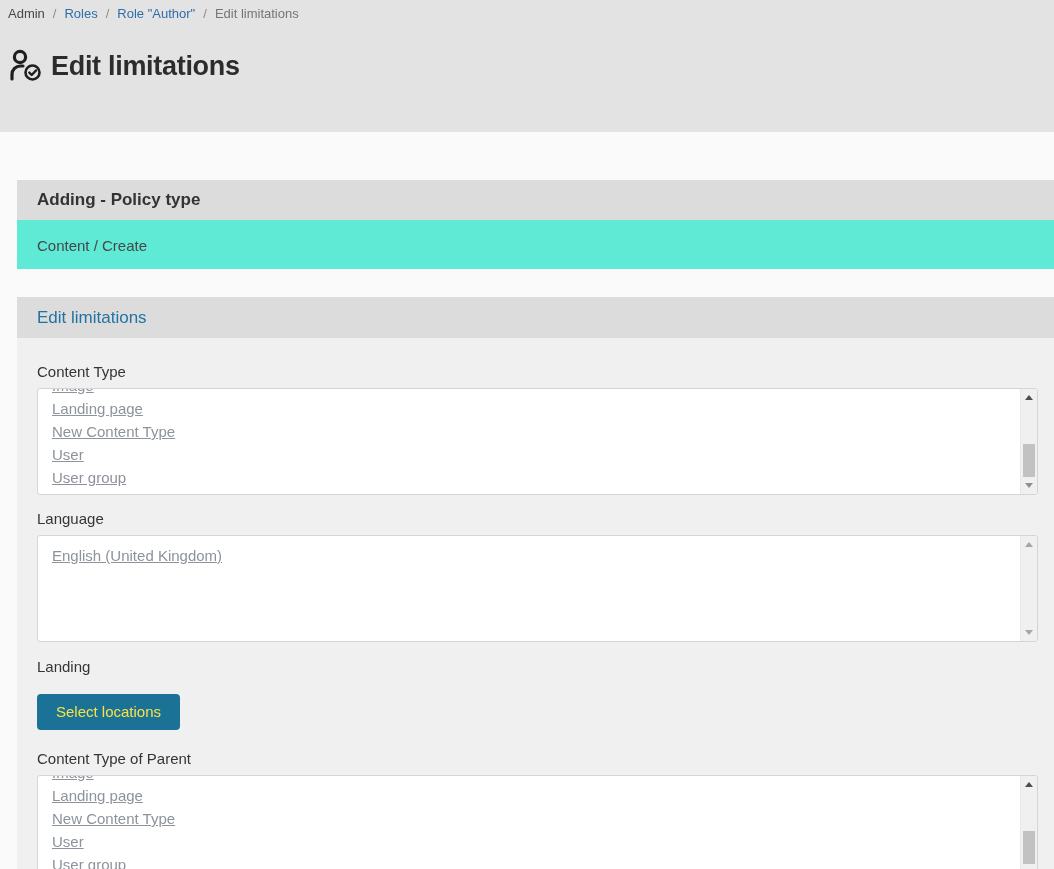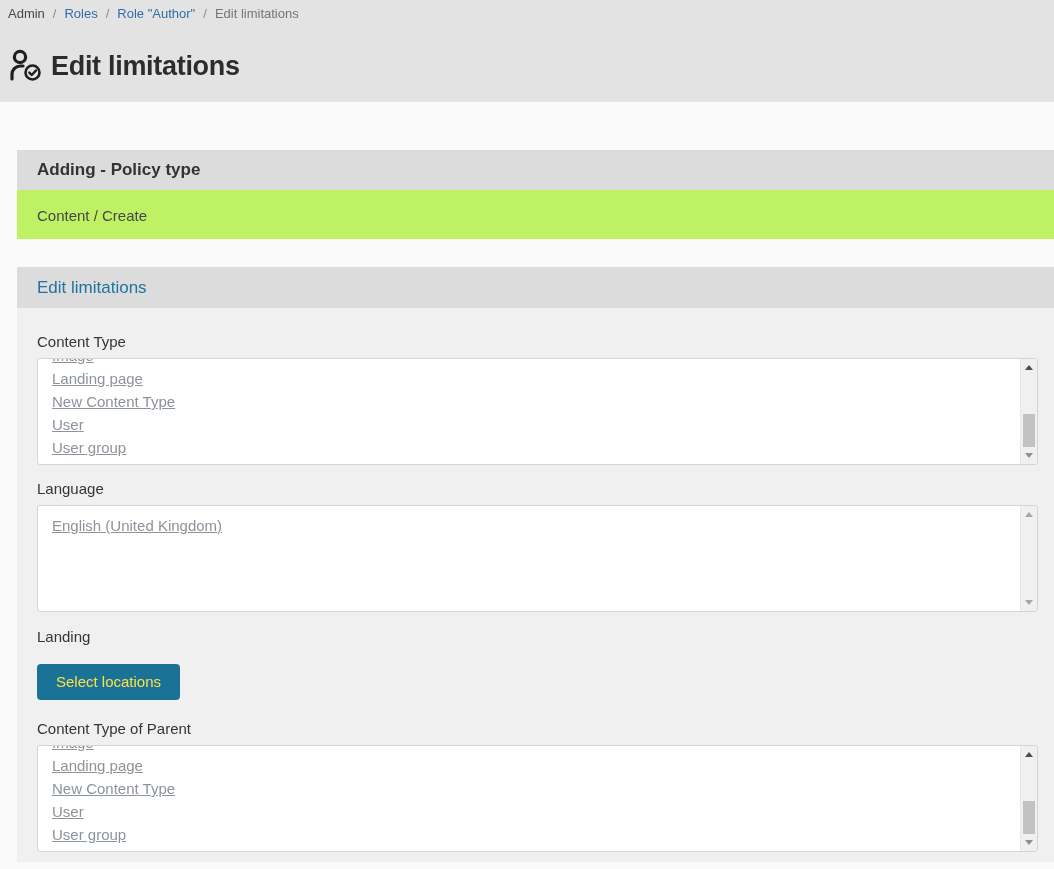--- a/index.html
+++ b/index.html
@@ -5,38 +5,38 @@
   * { box-sizing: border-box; }
   html, body { margin: 0; padding: 0; }
   body {
     width: 1054px; height: 869px; overflow: hidden;
     background: #fafafa;
     font-family: "Liberation Sans", sans-serif;
     -webkit-font-smoothing: antialiased;
   }
 
   
-  .top-band { background: #e4e3e3; height: 102px; padding: 6px 0 0 8px; }
+  .top-band { background: #e4e3e3; height: 132px; padding: 6px 0 0 8px; }
   .breadcrumb { font-size: 13px; color: #45474b; line-height: 16px; }
   .crumb { color: #45474b; }
   .crumb-link { color: #2e6ea9; text-decoration: none; cursor: pointer; }
   .crumb-current { color: #72767b; }
   .crumb-sep { color: #8d8d8d; margin: 0 8px; }
 
   .title-row { display: flex; align-items: center; margin-top: 24px; gap: 8px; }
   .title-icon { flex: 0 0 auto; margin-top: 2px; }
   .page-title { margin: 0; font-size: 27px; font-weight: 700; color: #2c2c2e; letter-spacing: -0.3px; }
 
   
   .main { padding-top: 48px; }
   .card { margin-left: 17px; }
   .card-header { background: #dcdcdc; padding: 0 20px; display: flex; align-items: center; }
   .card1 .card-header { height: 40px; }
   .card1 .card-header .hdr-text { font-size: 17px; font-weight: 700; color: #333333; }
-  .card1 .card-body { background: #bef264; padding: 17px 20px 15px; font-size: 15px; color: #46464b; }
+  .card1 .card-body { background: #5eead4; padding: 17px 20px 15px; font-size: 15px; color: #46464b; }
 
   .card2 { margin-top: 28px; }
   .card2 .card-header { height: 41px; }
   .card2 .card-header .hdr-text { font-size: 17px; font-weight: 400; color: #2273a2; }
   .card2 .card-body { background: #f0f0f0; padding: 25px 16px 10px 20px; min-height: 547px; }
 
   .field-label { font-size: 15px; color: #333538; margin: 0 0 7px 0; line-height: 18px; }
   .mt-15 { margin-top: 15px; }
   .mt-16 { margin-top: 16px; }
   .mt-20 { margin-top: 20px; }

